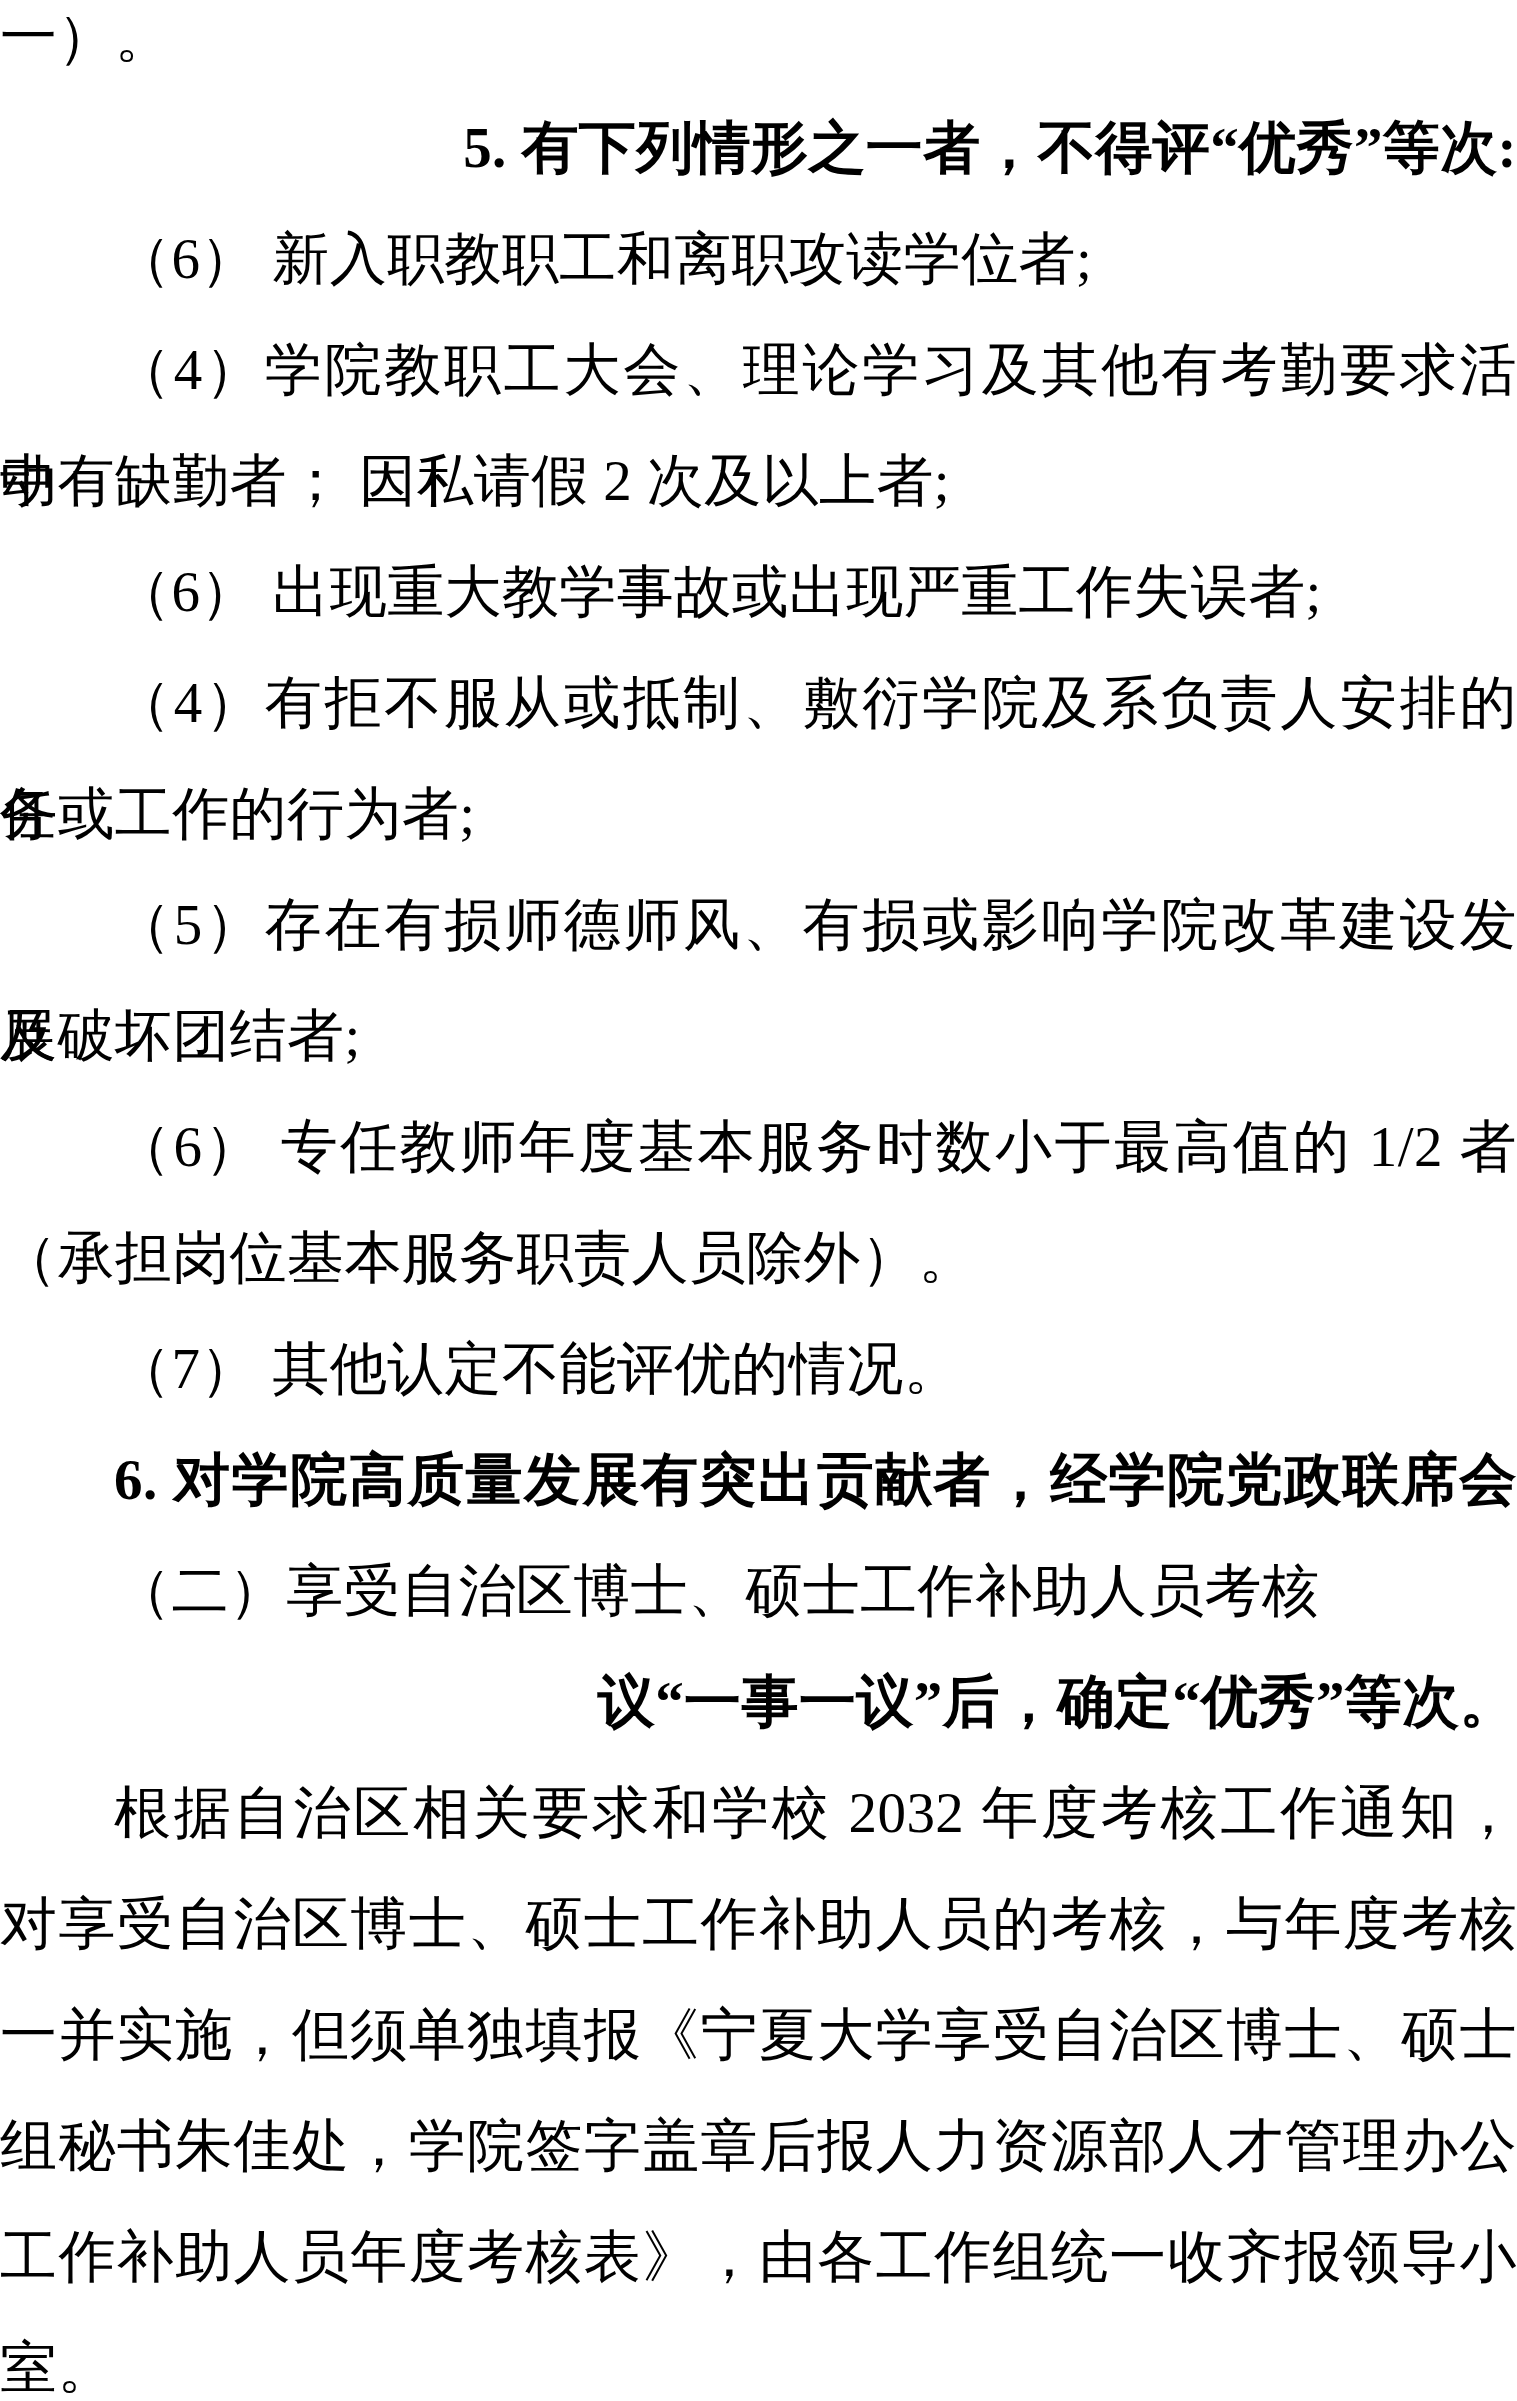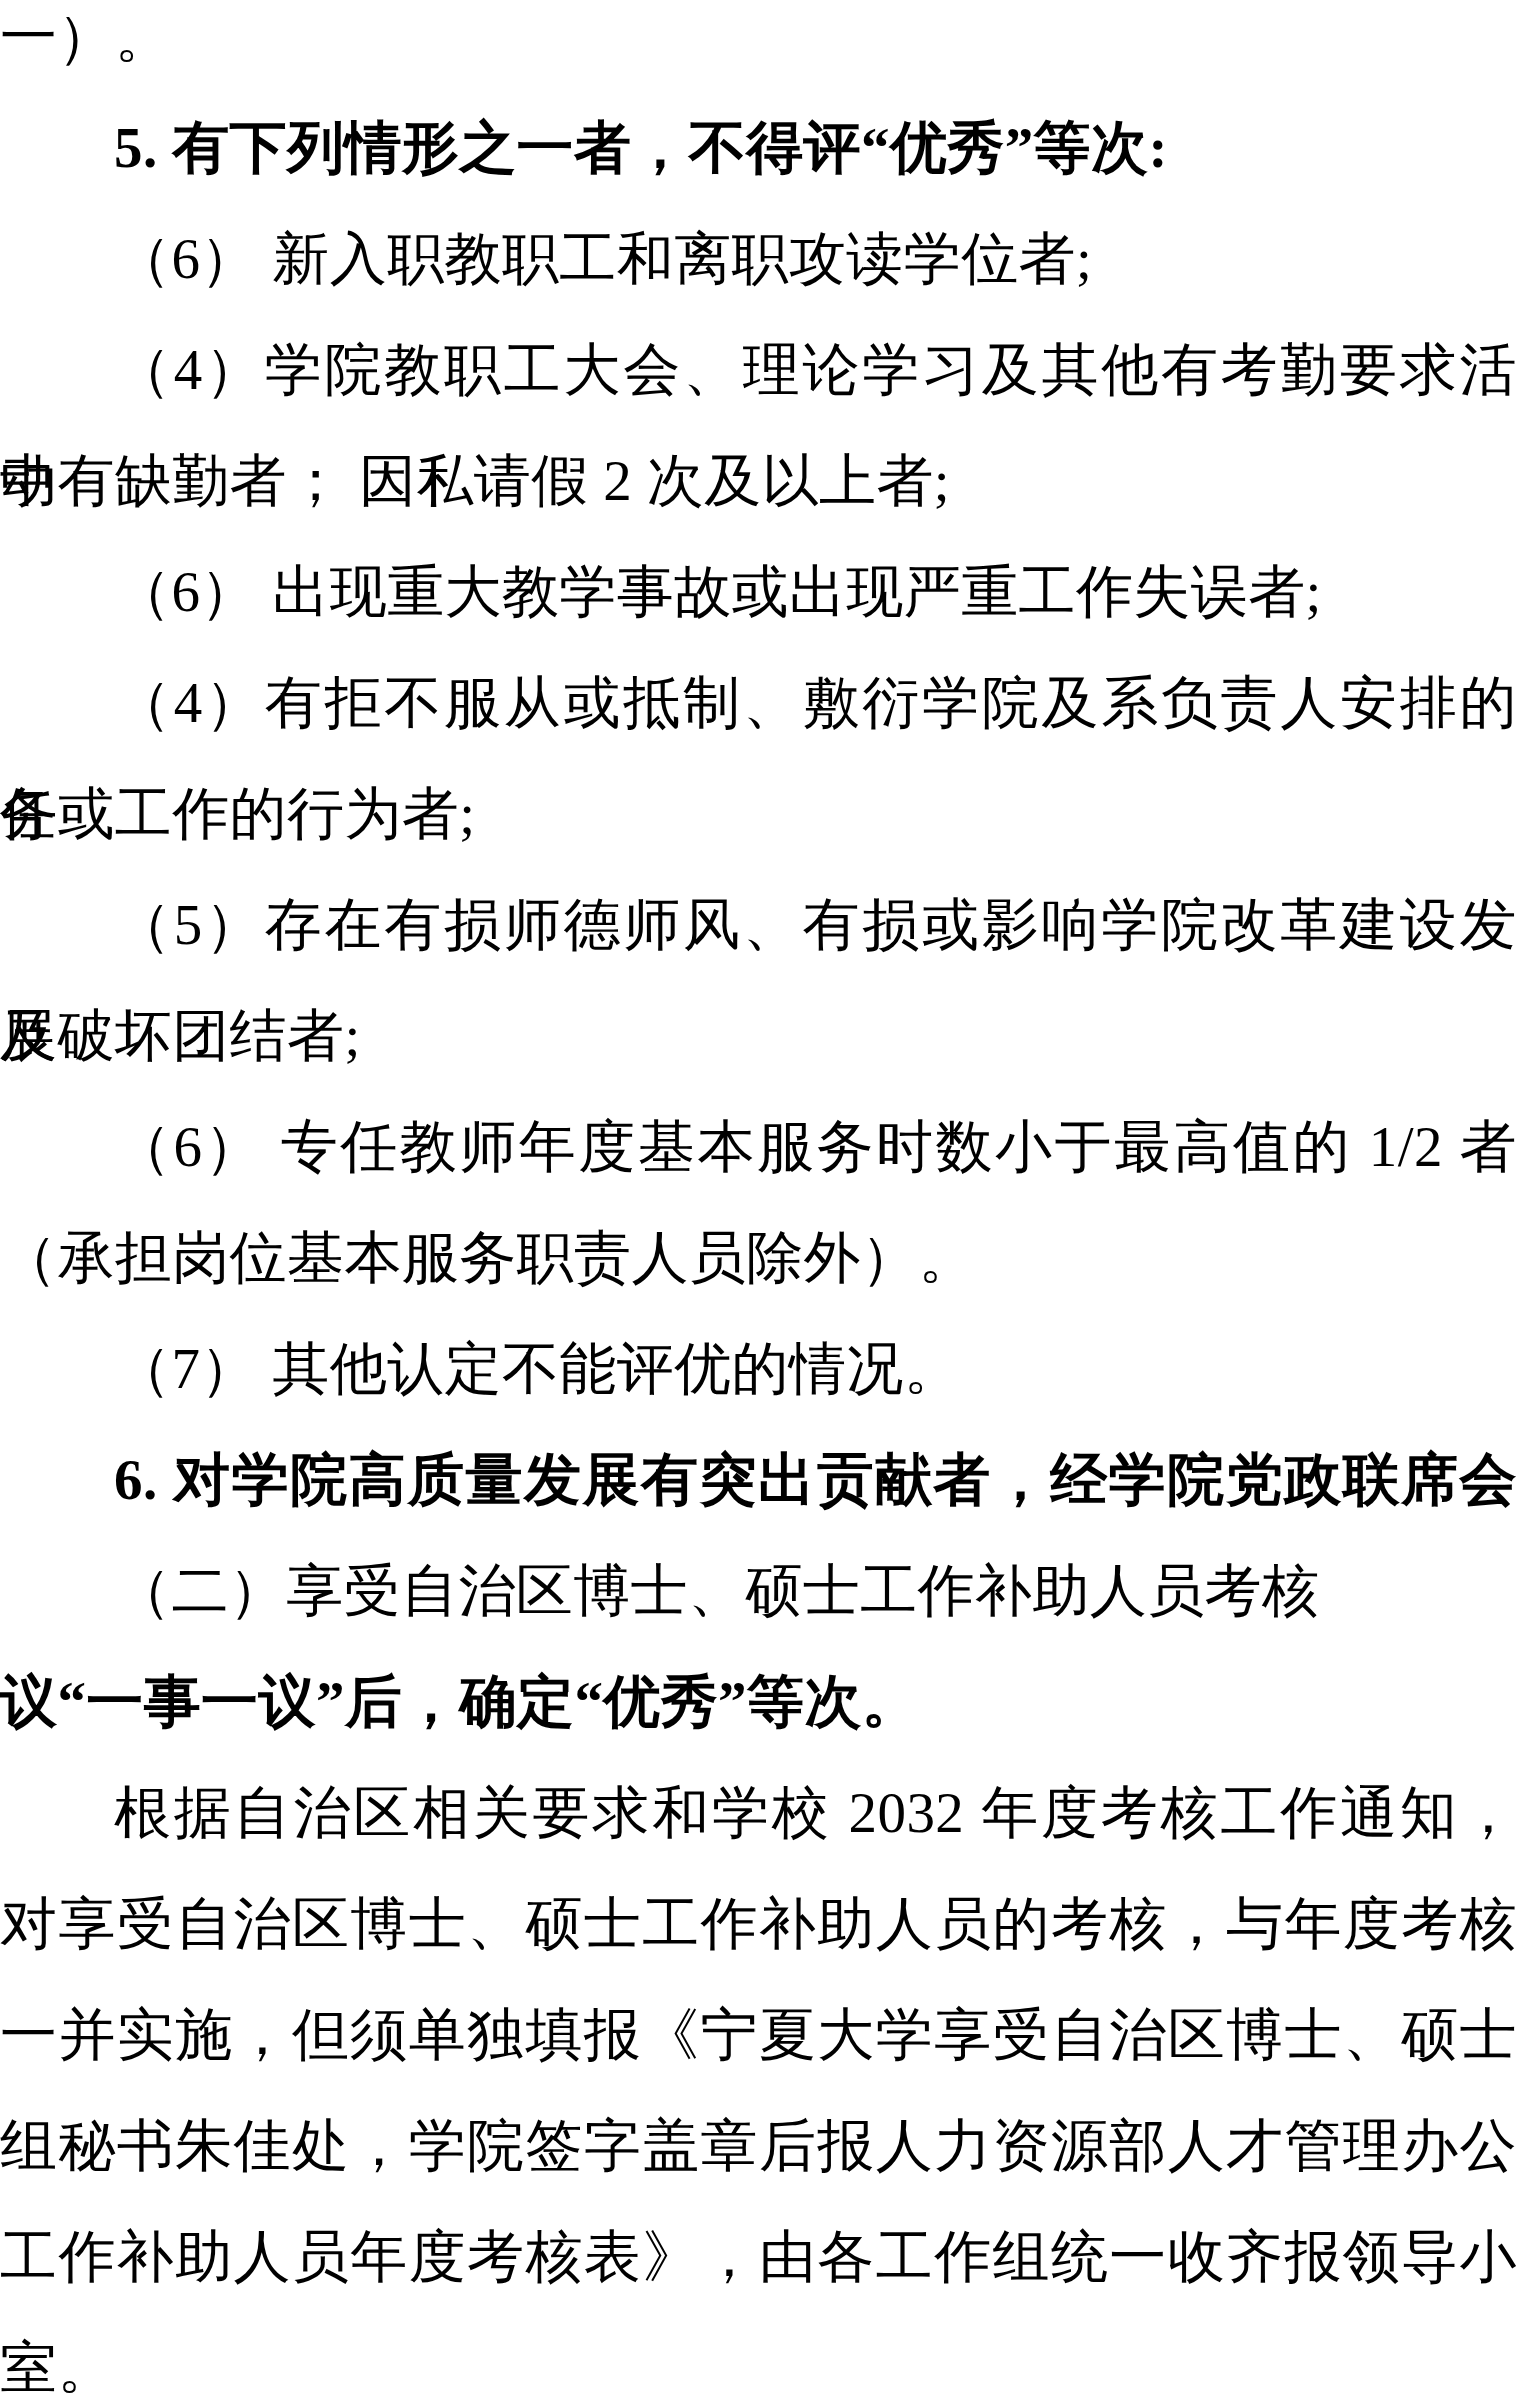--- a/index.html
+++ b/index.html
@@ -19,21 +19,21 @@
     height: 111px;
     line-height: 111px;
     font-size: 57px;
     letter-spacing: 0.4px;
   }
   .indent { text-indent: 114px; }
   .just {
     text-align: justify;
     text-align-last: justify;
   }
-  .bold { font-weight: bold; }
+  .bold { font-weight: bold; text-align: right; }
   .kai { font-weight: normal; }
 </style>
 </head>
 <body style="background: rgb(255, 255, 255); color: rgb(0, 0, 0);">
 
 <div class="doc">
   <div class="ln kai">一）。</div>
   <div class="ln bold indent">5. 有下列情形之一者，不得评“优秀”等次:</div>
   <div class="ln indent">（6） 新入职教职工和离职攻读学位者;</div>
   <div class="ln indent just">（4）学院教职工大会、理论学习及其他有考勤要求活动</div>

